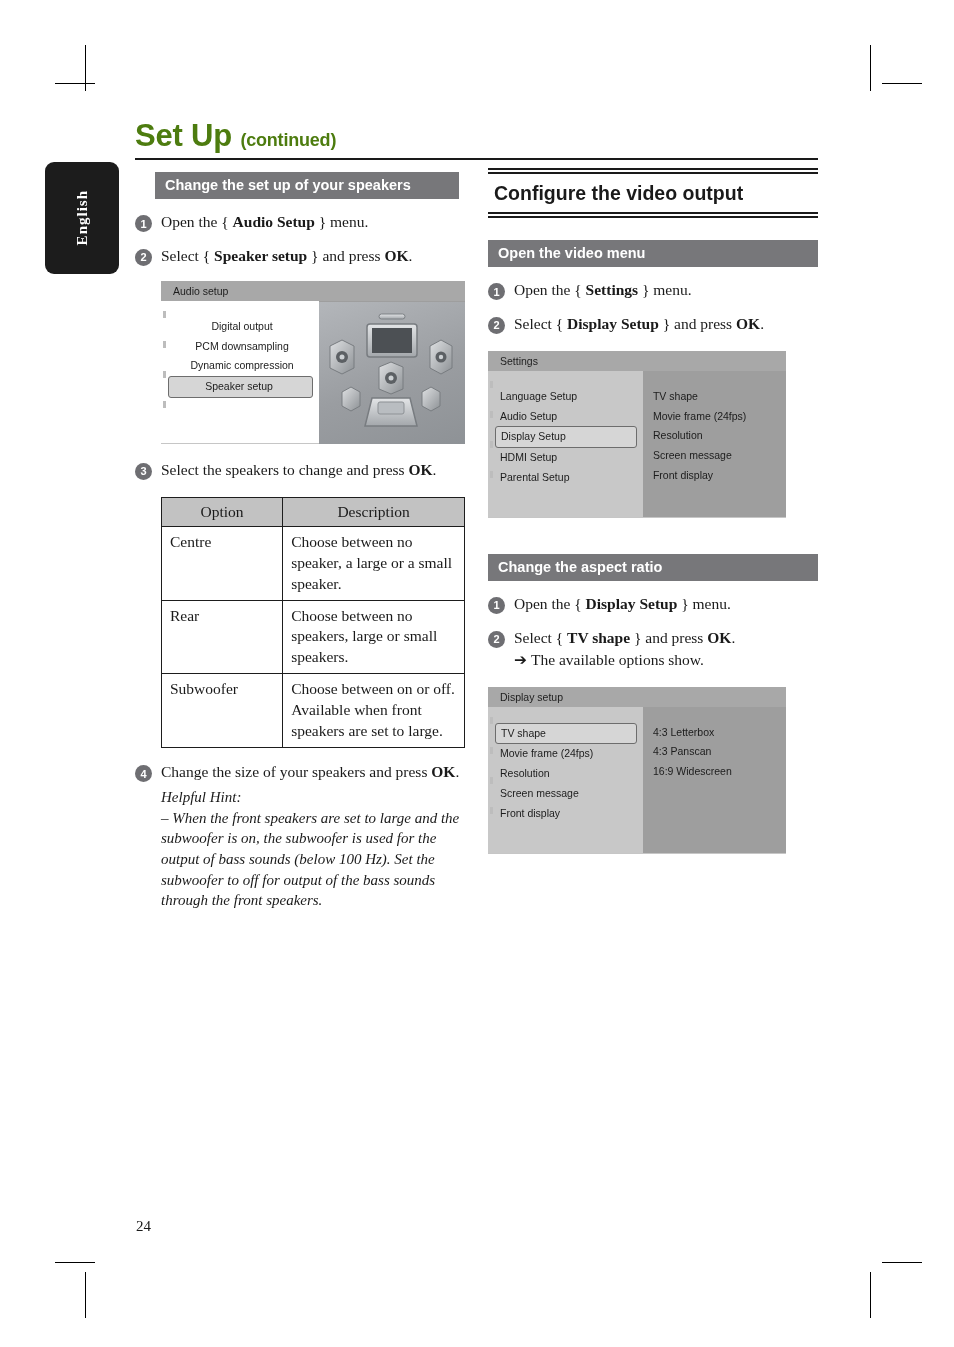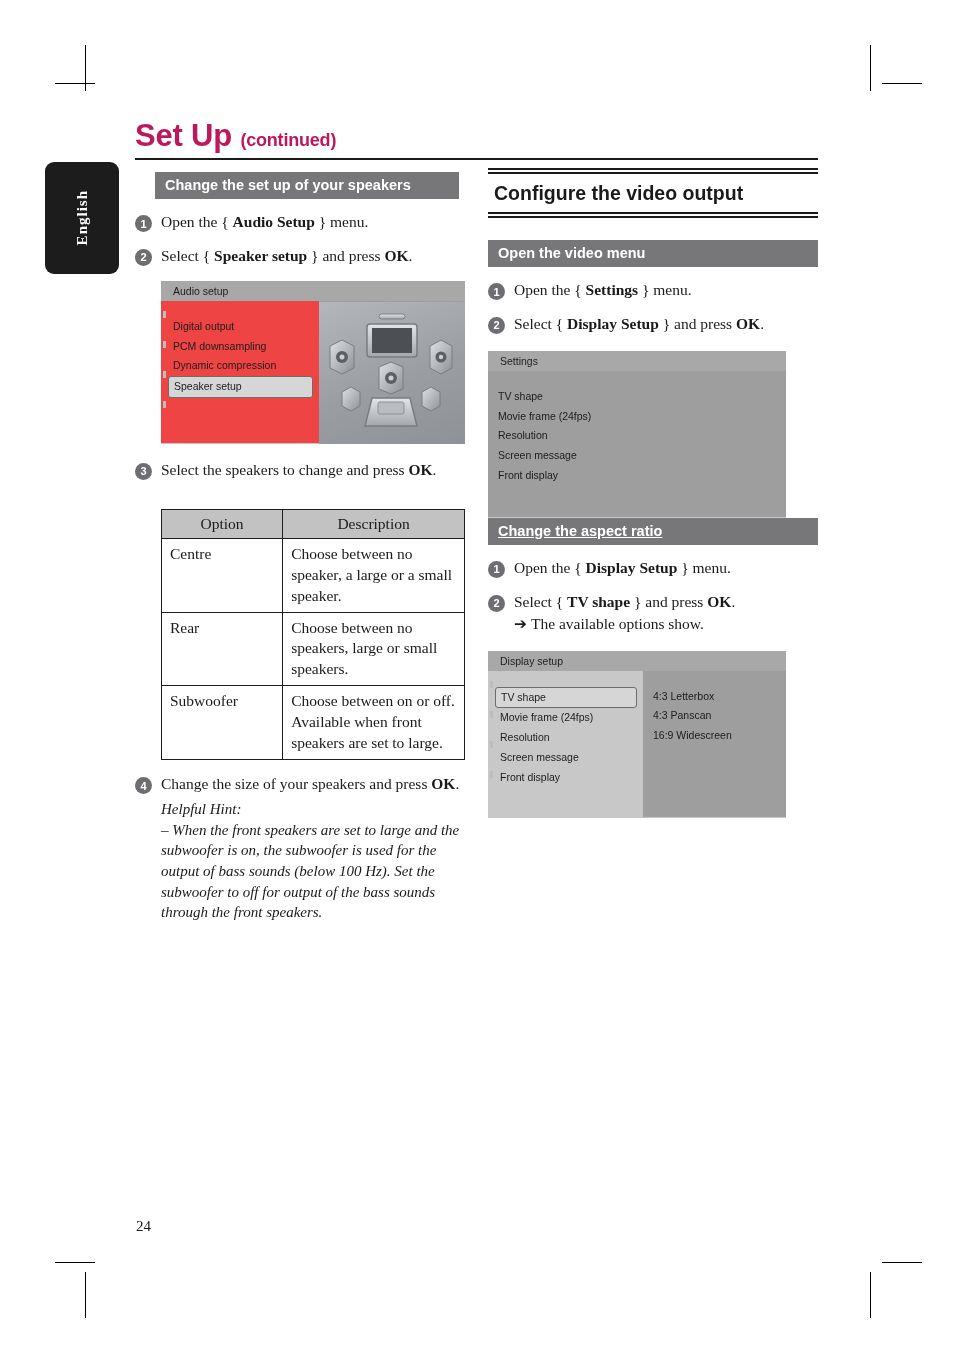--- a/index.html
+++ b/index.html
@@ -27,21 +27,21 @@
   .lang-tab span{
     writing-mode:vertical-rl;
     transform:rotate(180deg);
     color:#fff;font-weight:bold;font-size:15px;
     letter-spacing:1px;
     font-family:"Liberation Serif", serif;
   }
 
   
   .title-wrap{position:absolute;left:135px;top:118px;width:683px;}
-  .title{font-size:31px;font-weight:bold;color:#be185d;letter-spacing:-.2px;}
+  .title{font-size:31px;font-weight:bold;color:#4d7c0f;letter-spacing:-.2px;}
   .title .cont{font-size:18px;font-weight:bold;}
   .title-rule{position:absolute;left:135px;top:158px;width:683px;height:2px;background:#1a1a1a;}
 
   
   .col-left{position:absolute;left:135px;top:172px;width:330px;}
   .col-right{position:absolute;left:488px;top:168px;width:330px;}
 
   
   .bar{
     background:#77777a;color:#fff;font-weight:bold;font-size:14.5px;
@@ -88,21 +88,21 @@
 
   
   .diagram{
     position:absolute;right:0;top:21px;bottom:0;width:48%;
     background:linear-gradient(160deg,#b3b6ba 0%,#9a9da1 55%,#8e9296 100%);
   }
   .diagram svg{position:absolute;left:50%;top:50%;transform:translate(-50%,-50%);}
 
   
   table.opt{
-    border-collapse:collapse;width:100%;margin-top:28px;
+    border-collapse:collapse;width:100%;margin-top:16px;
     font-family:"Liberation Serif", serif;
     padding-left:8px;
   }
   table.opt th{
     background:#c2c2c2;border:1px solid #1d1d1d;font-weight:normal;
     font-size:15.5px;padding:5px 4px;text-align:center;
   }
   table.opt td{
     border:1px solid #1d1d1d;font-size:15.5px;padding:5px 8px;
     vertical-align:top;line-height:1.35;
@@ -151,21 +151,21 @@
     </div>
 
     <div class="step">
       <div class="num">2</div>
       <div class="step-txt"><span>Select { </span><b>Speaker setup</b><span> } and press </span><b>OK</b><span>.</span></div>
     </div>
 
     <div class="shot" style="margin-left:26px;margin-top:14px;width:304px;height:163px;">
       <div class="shot-title">Audio setup</div>
       <div class="shot-body">
-        <div class="shot-left" style="flex:0 0 52%;background:#ef4444;">
+        <div class="shot-left" style="flex:0 0 52%;background:#ffffff;text-align:center;">
           <div class="dot-rail">
             <i style="top:10px"></i>
               <i style="top:40px"></i>
               <i style="top:70px"></i>
               <i style="top:100px"></i>
           </div>
           <div class="m-item">Digital output</div>
           <div class="m-item">PCM downsampling</div>
           <div class="m-item">Dynamic compression</div>
           <div class="m-item sel">Speaker setup</div>
@@ -267,31 +267,44 @@
     </div>
 
     <div class="step">
       <div class="num">2</div>
       <div class="step-txt"><span>Select { </span><b>Display Setup</b><span> } and press </span><b>OK</b><span>.</span></div>
     </div>
 
     <div class="shot" style="margin-top:16px;width:298px;height:167px;">
       <div class="shot-title">Settings</div>
       <div class="shot-body">
+        <div class="shot-left" style="flex:0 0 52%;">
+          <div class="dot-rail">
+            <i style="top:10px"></i>
+              <i style="top:40px"></i>
+              <i style="top:70px"></i>
+              <i style="top:100px"></i>
+          </div>
+          <div class="m-item">Language Setup</div>
+          <div class="m-item">Audio Setup</div>
+          <div class="m-item sel">Display Setup</div>
+          <div class="m-item">HDMI Setup</div>
+          <div class="m-item">Parental Setup</div>
+        </div>
         <div class="shot-right">
           <div class="m-item ritem">TV shape</div>
           <div class="m-item ritem">Movie frame (24fps)</div>
           <div class="m-item ritem">Resolution</div>
           <div class="m-item ritem">Screen message</div>
           <div class="m-item ritem">Front display</div>
         </div>
       </div>
     </div>
 
-    <div class="bar" style="text-decoration:underline;">Change the aspect ratio</div>
+    <div class="bar" style="margin-top:36px;">Change the aspect ratio</div>
 
     <div class="step">
       <div class="num">1</div>
       <div class="step-txt"><span>Open the { </span><b>Display Setup</b><span> } menu.</span></div>
     </div>
 
     <div class="step">
       <div class="num">2</div>
       <div class="step-txt"><span>Select { </span><b>TV shape</b><span> } and press </span><b>OK</b><span>.</span><span class="sub"><span class="arrow">➔</span><span>The available options show.</span></span></div>
     </div>

